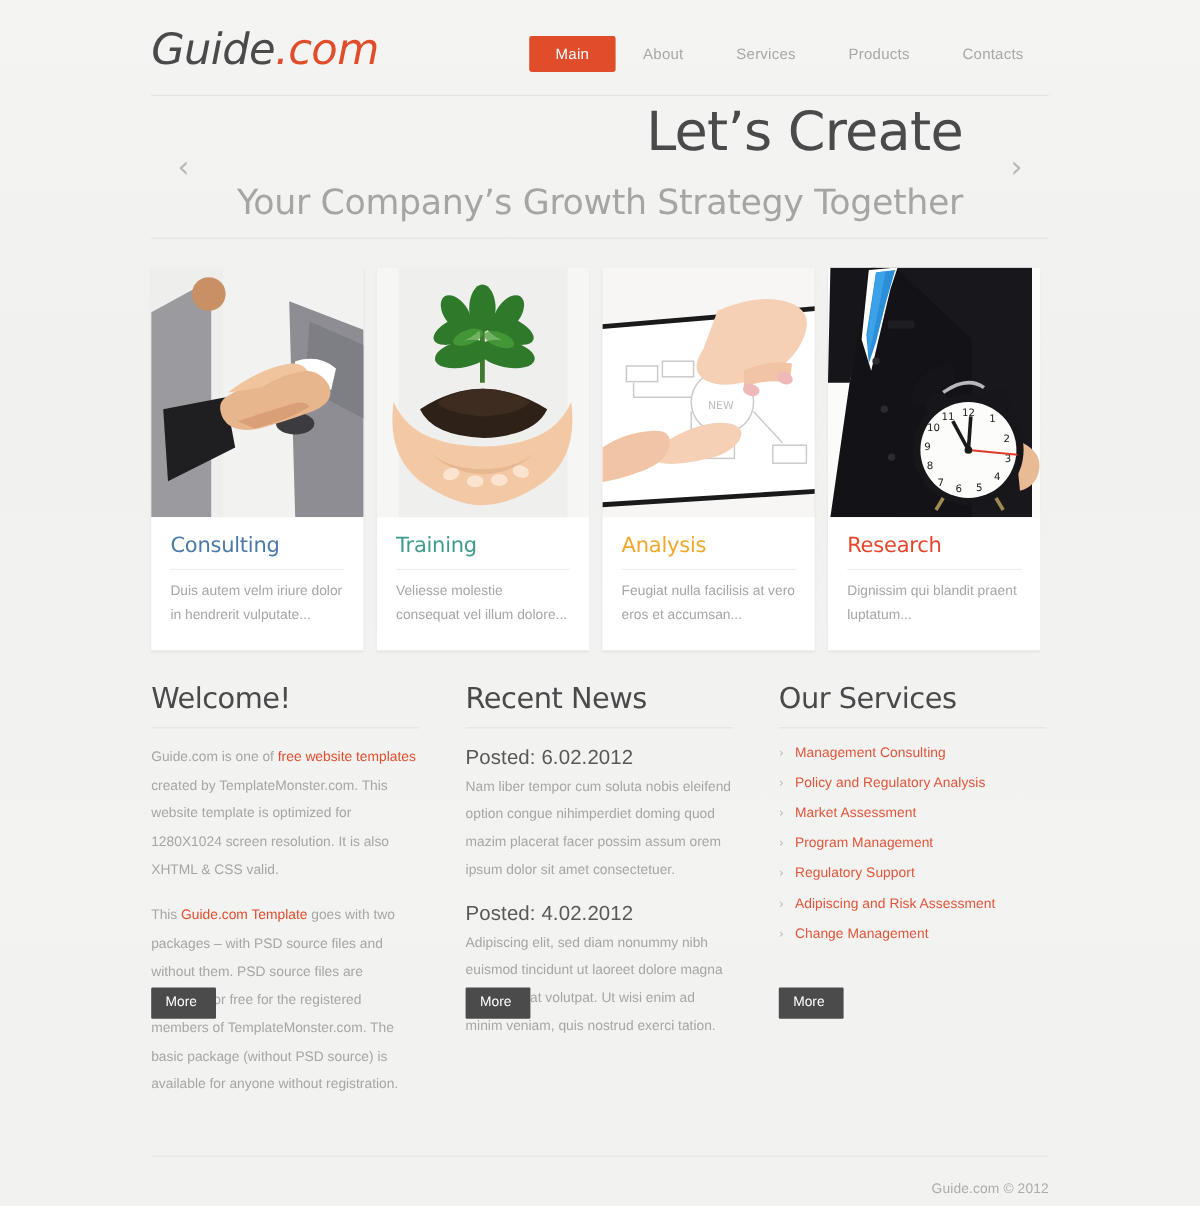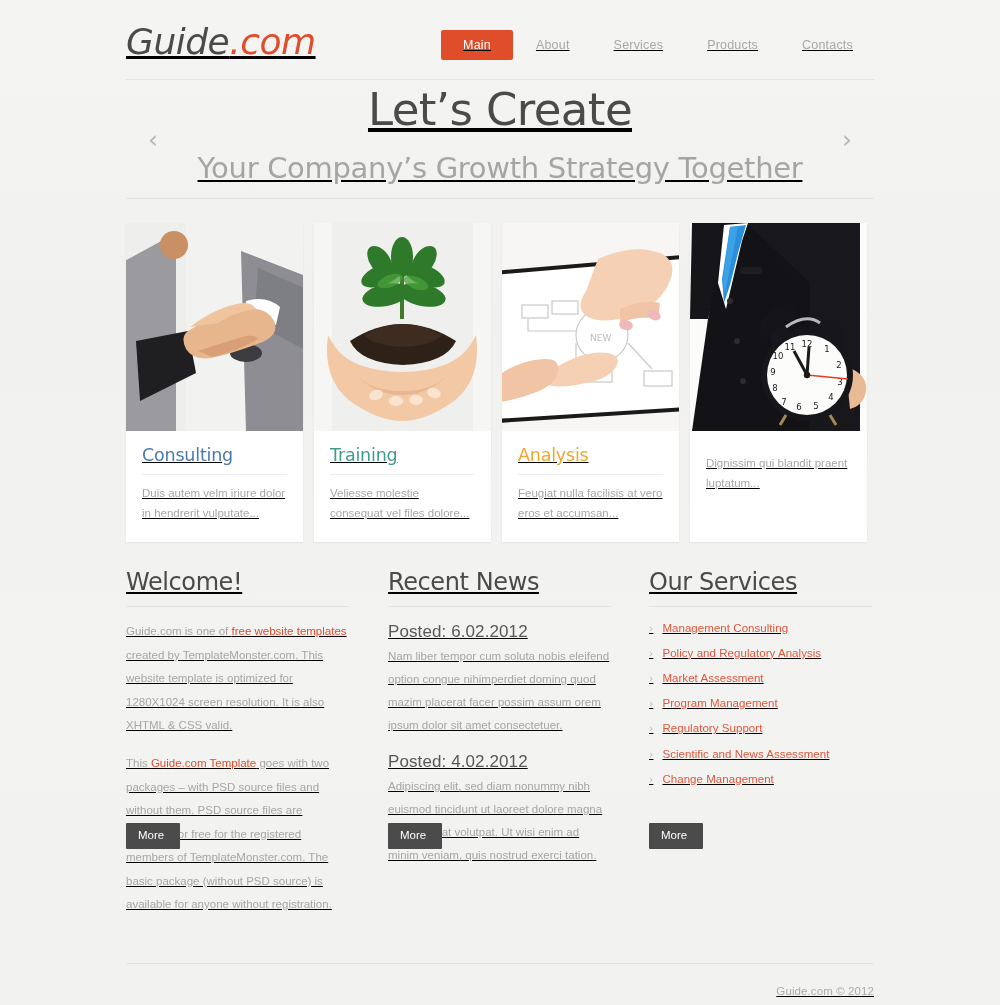--- a/index.html
+++ b/index.html
@@ -11,21 +11,20 @@
     font-family: "Liberation Sans", sans-serif;
     overflow: hidden;
     position: relative;
   }
 
   .page {
     width: 1000px;
     height: 786px;
     position: relative;
     background: linear-gradient(180deg,#f4f4f3 0%, #f1f1f0 40%, #f3f3f2 100%);
-    text-decoration: underline;
   }
 
   .container {
     width: 748px;
     margin: 0 auto;
     position: relative;
   }
 
   
   .header {
@@ -73,21 +72,21 @@
 
   
   .slider {
     height: 119px;
     position: relative;
     border-bottom: 1px solid #e3e3e2;
     display: flex;
     align-items: center;
     justify-content: center;
   }
-  .slide-text { text-align: center; margin-top: -6px; }
+  .slide-text { text-align: right; margin-top: -6px; }
   .slide-title {
     font-family: "DejaVu Sans", sans-serif;
     font-size: 45px;
     font-weight: 400;
     color: #4a4a4a;
     line-height: 1.04;
     letter-spacing: -0.6px;
   }
   .slide-sub {
     font-family: "DejaVu Sans", sans-serif;
@@ -324,21 +323,21 @@
             <g fill="#fae3cf">
               <ellipse cx="62" cy="172" rx="7" ry="5" transform="rotate(-18 62 172)"></ellipse>
               <ellipse cx="82" cy="178" rx="7" ry="5"></ellipse>
               <ellipse cx="102" cy="177" rx="7" ry="5"></ellipse>
               <ellipse cx="120" cy="170" rx="7" ry="5" transform="rotate(18 120 170)"></ellipse>
             </g>
           </svg>
         </div>
         <div class="card-body">
           <div class="card-title" style="color:#3f9c8c">Training</div>
-          <div class="card-text">Veliesse molestie consequat vel files dolore...</div>
+          <div class="card-text">Veliesse molestie consequat vel illum dolore...</div>
         </div>
       </div>
 
       <div class="card">
         <div class="card-img">
           <svg viewBox="0 0 177 208" preserveAspectRatio="xMidYMid slice">
             <rect width="177" height="208" fill="#f7f6f4"></rect>
             <path d="M-10 50 L180 34 L186 186 L-6 198 Z" fill="#ffffff" stroke="#1a1a1a" stroke-width="4"></path>
             <g stroke="#c9c9c7" stroke-width="1.2" fill="none">
               <circle cx="100" cy="112" r="26"></circle>
@@ -405,20 +404,21 @@
             </g>
             <path d="M117 152 L104 128" stroke="#1a1a1a" stroke-width="3"></path>
             <path d="M117 152 L119 124" stroke="#1a1a1a" stroke-width="3"></path>
             <path d="M117 152 L158 156" stroke="#e03b28" stroke-width="1.6"></path>
             <circle cx="117" cy="152" r="3.2" fill="#1a1a1a"></circle>
             <path d="M96 192 L90 202" stroke="#a08a52" stroke-width="3"></path>
             <path d="M140 192 L146 202" stroke="#a08a52" stroke-width="3"></path>
           </svg>
         </div>
         <div class="card-body">
+          <div class="card-title" style="color:#e8442a">Research</div>
           <div class="card-text">Dignissim qui blandit praent luptatum...</div>
         </div>
       </div>
 
     </div>
 
     <div class="col-wrap">
       <div class="columns">
 
         <div class="col left">
@@ -453,21 +453,21 @@
             <li class="service-item">
               <span class="chev">›</span>
               <a class="service-link">Program Management</a>
             </li>
             <li class="service-item">
               <span class="chev">›</span>
               <a class="service-link">Regulatory Support</a>
             </li>
             <li class="service-item">
               <span class="chev">›</span>
-              <a class="service-link">Scientific and News Assessment</a>
+              <a class="service-link">Adipiscing and Risk Assessment</a>
             </li>
             <li class="service-item">
               <span class="chev">›</span>
               <a class="service-link">Change Management</a>
             </li>
           </ul>
         </div>
 
       </div>
 

